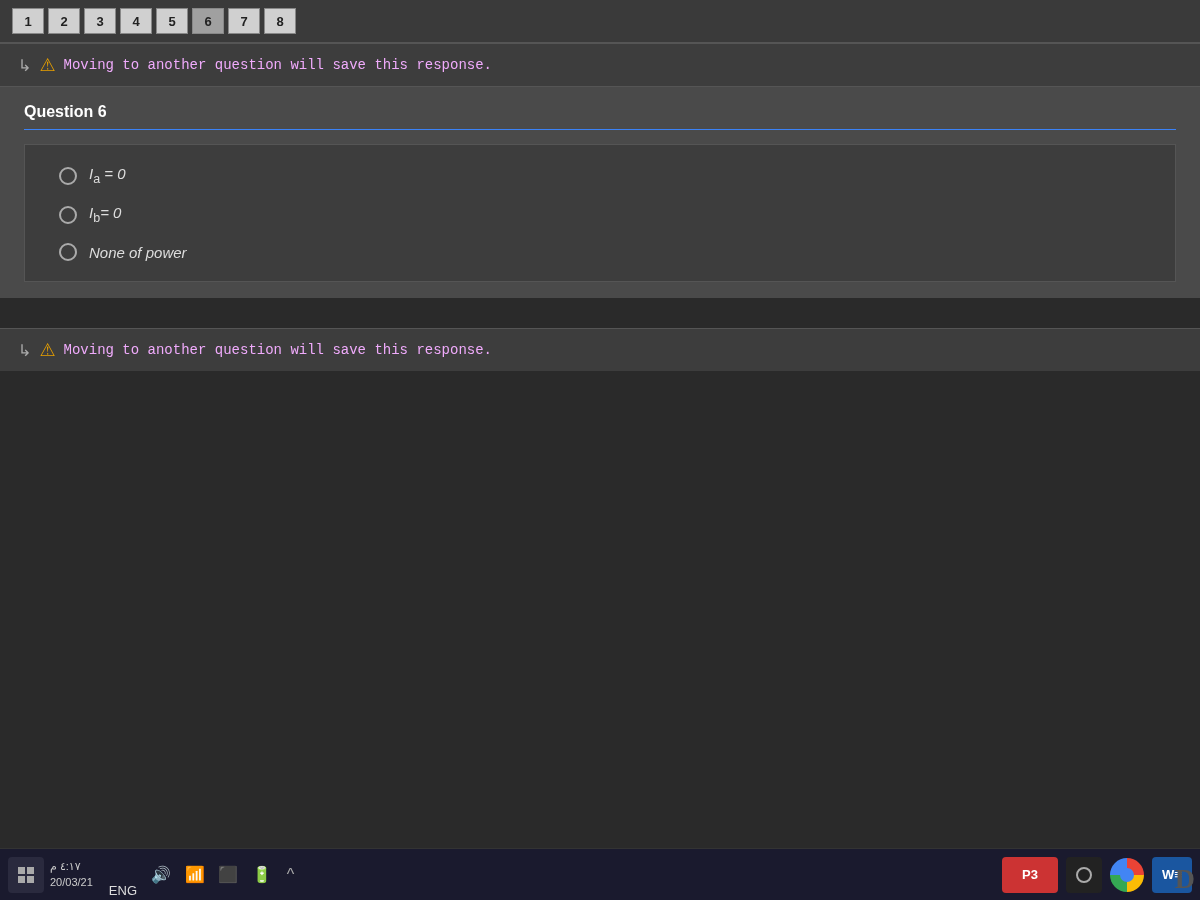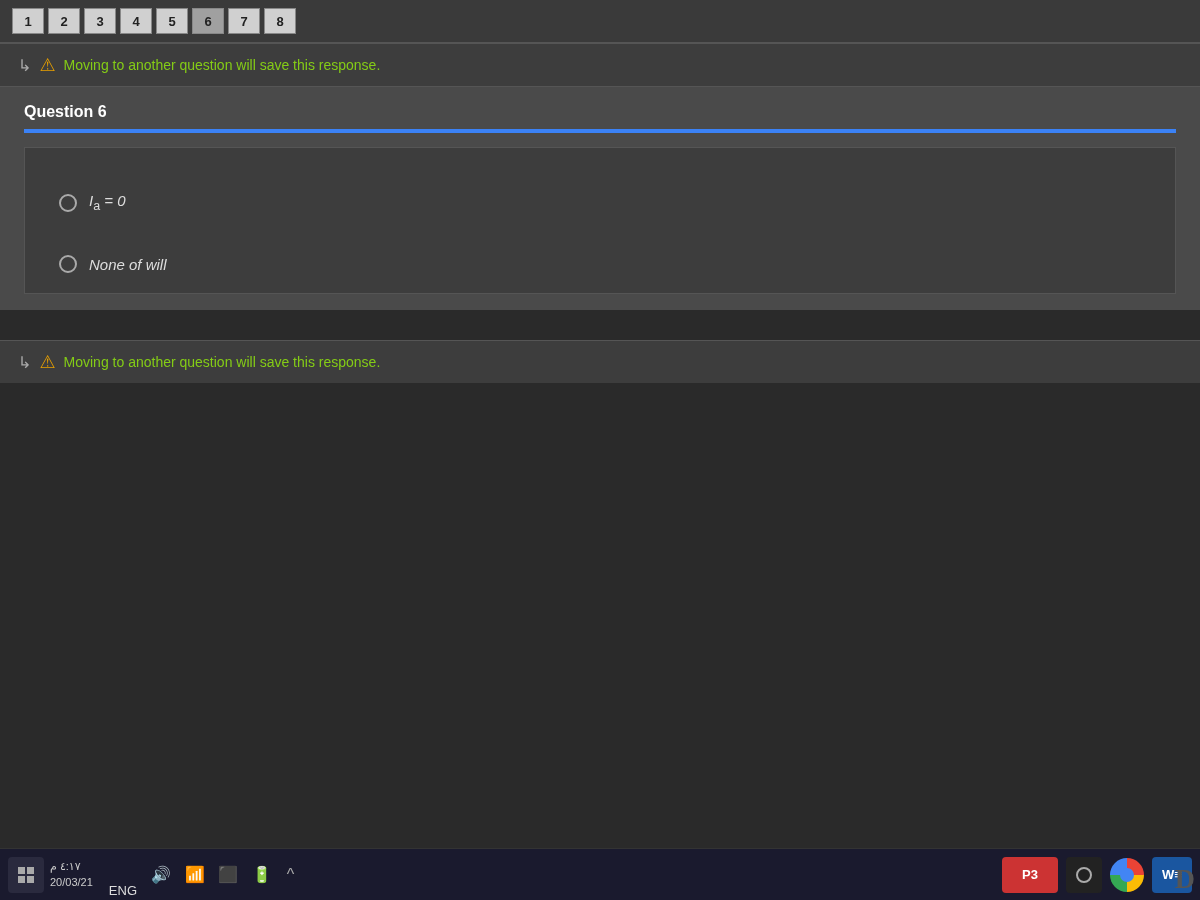--- a/index.html
+++ b/index.html
@@ -55,37 +55,38 @@
       color: #aaa;
       font-size: 16px;
     }
 
     .warning-icon {
       color: #e8a000;
       font-size: 18px;
     }
 
     .warning-text {
-      color: #84cc16;
+      color: #f0abfc;
       font-size: 14px;
+      font-family: Liberation Mono, monospace;
     }
 
     
     .question-container {
       background: #4a4a4a;
       padding: 16px 24px;
       margin: 0;
     }
 
     .question-title {
       color: #fff;
       font-size: 16px;
       font-weight: bold;
       margin-bottom: 14px;
-      border-bottom: 4px solid #3b82f6;
+      border-bottom: 1px solid #3b82f6;
       padding-bottom: 8px;
     }
 
     .question-box {
       background: #3d3d3d;
       border: 1px solid #555;
       padding: 20px 24px;
       margin-bottom: 0;
     }
 
@@ -102,21 +103,20 @@
       flex-direction: column;
       gap: 18px;
       padding-left: 10px;
     }
 
     .option-item {
       display: flex;
       align-items: center;
       gap: 12px;
       cursor: pointer;
-      margin-top: 24px;
     }
 
     .radio-circle {
       width: 18px;
       height: 18px;
       border-radius: 50%;
       border: 2px solid #aaa;
       background: transparent;
       flex-shrink: 0;
       cursor: pointer;
@@ -275,24 +275,30 @@
     <ul class="options-list">
 
       <li class="option-item">
         <div class="radio-circle"></div>
         <span class="option-label">
           I<sub>a</sub> = 0
         </span>
       </li>
 
 
-
       <li class="option-item">
         <div class="radio-circle"></div>
-        <span class="option-label">None of will</span>
+        <span class="option-label">
+          I<sub>b</sub>= 0
+        </span>
+      </li>
+
+      <li class="option-item">
+        <div class="radio-circle"></div>
+        <span class="option-label">None of power</span>
       </li>
     </ul>
   </div>
 </div>
 
 <div class="warning-bar-bottom">
   <span class="arrow-icon">↳</span>
   <span class="warning-icon">⚠</span>
   <span class="warning-text">Moving to another question will save this response.</span>
 </div>

